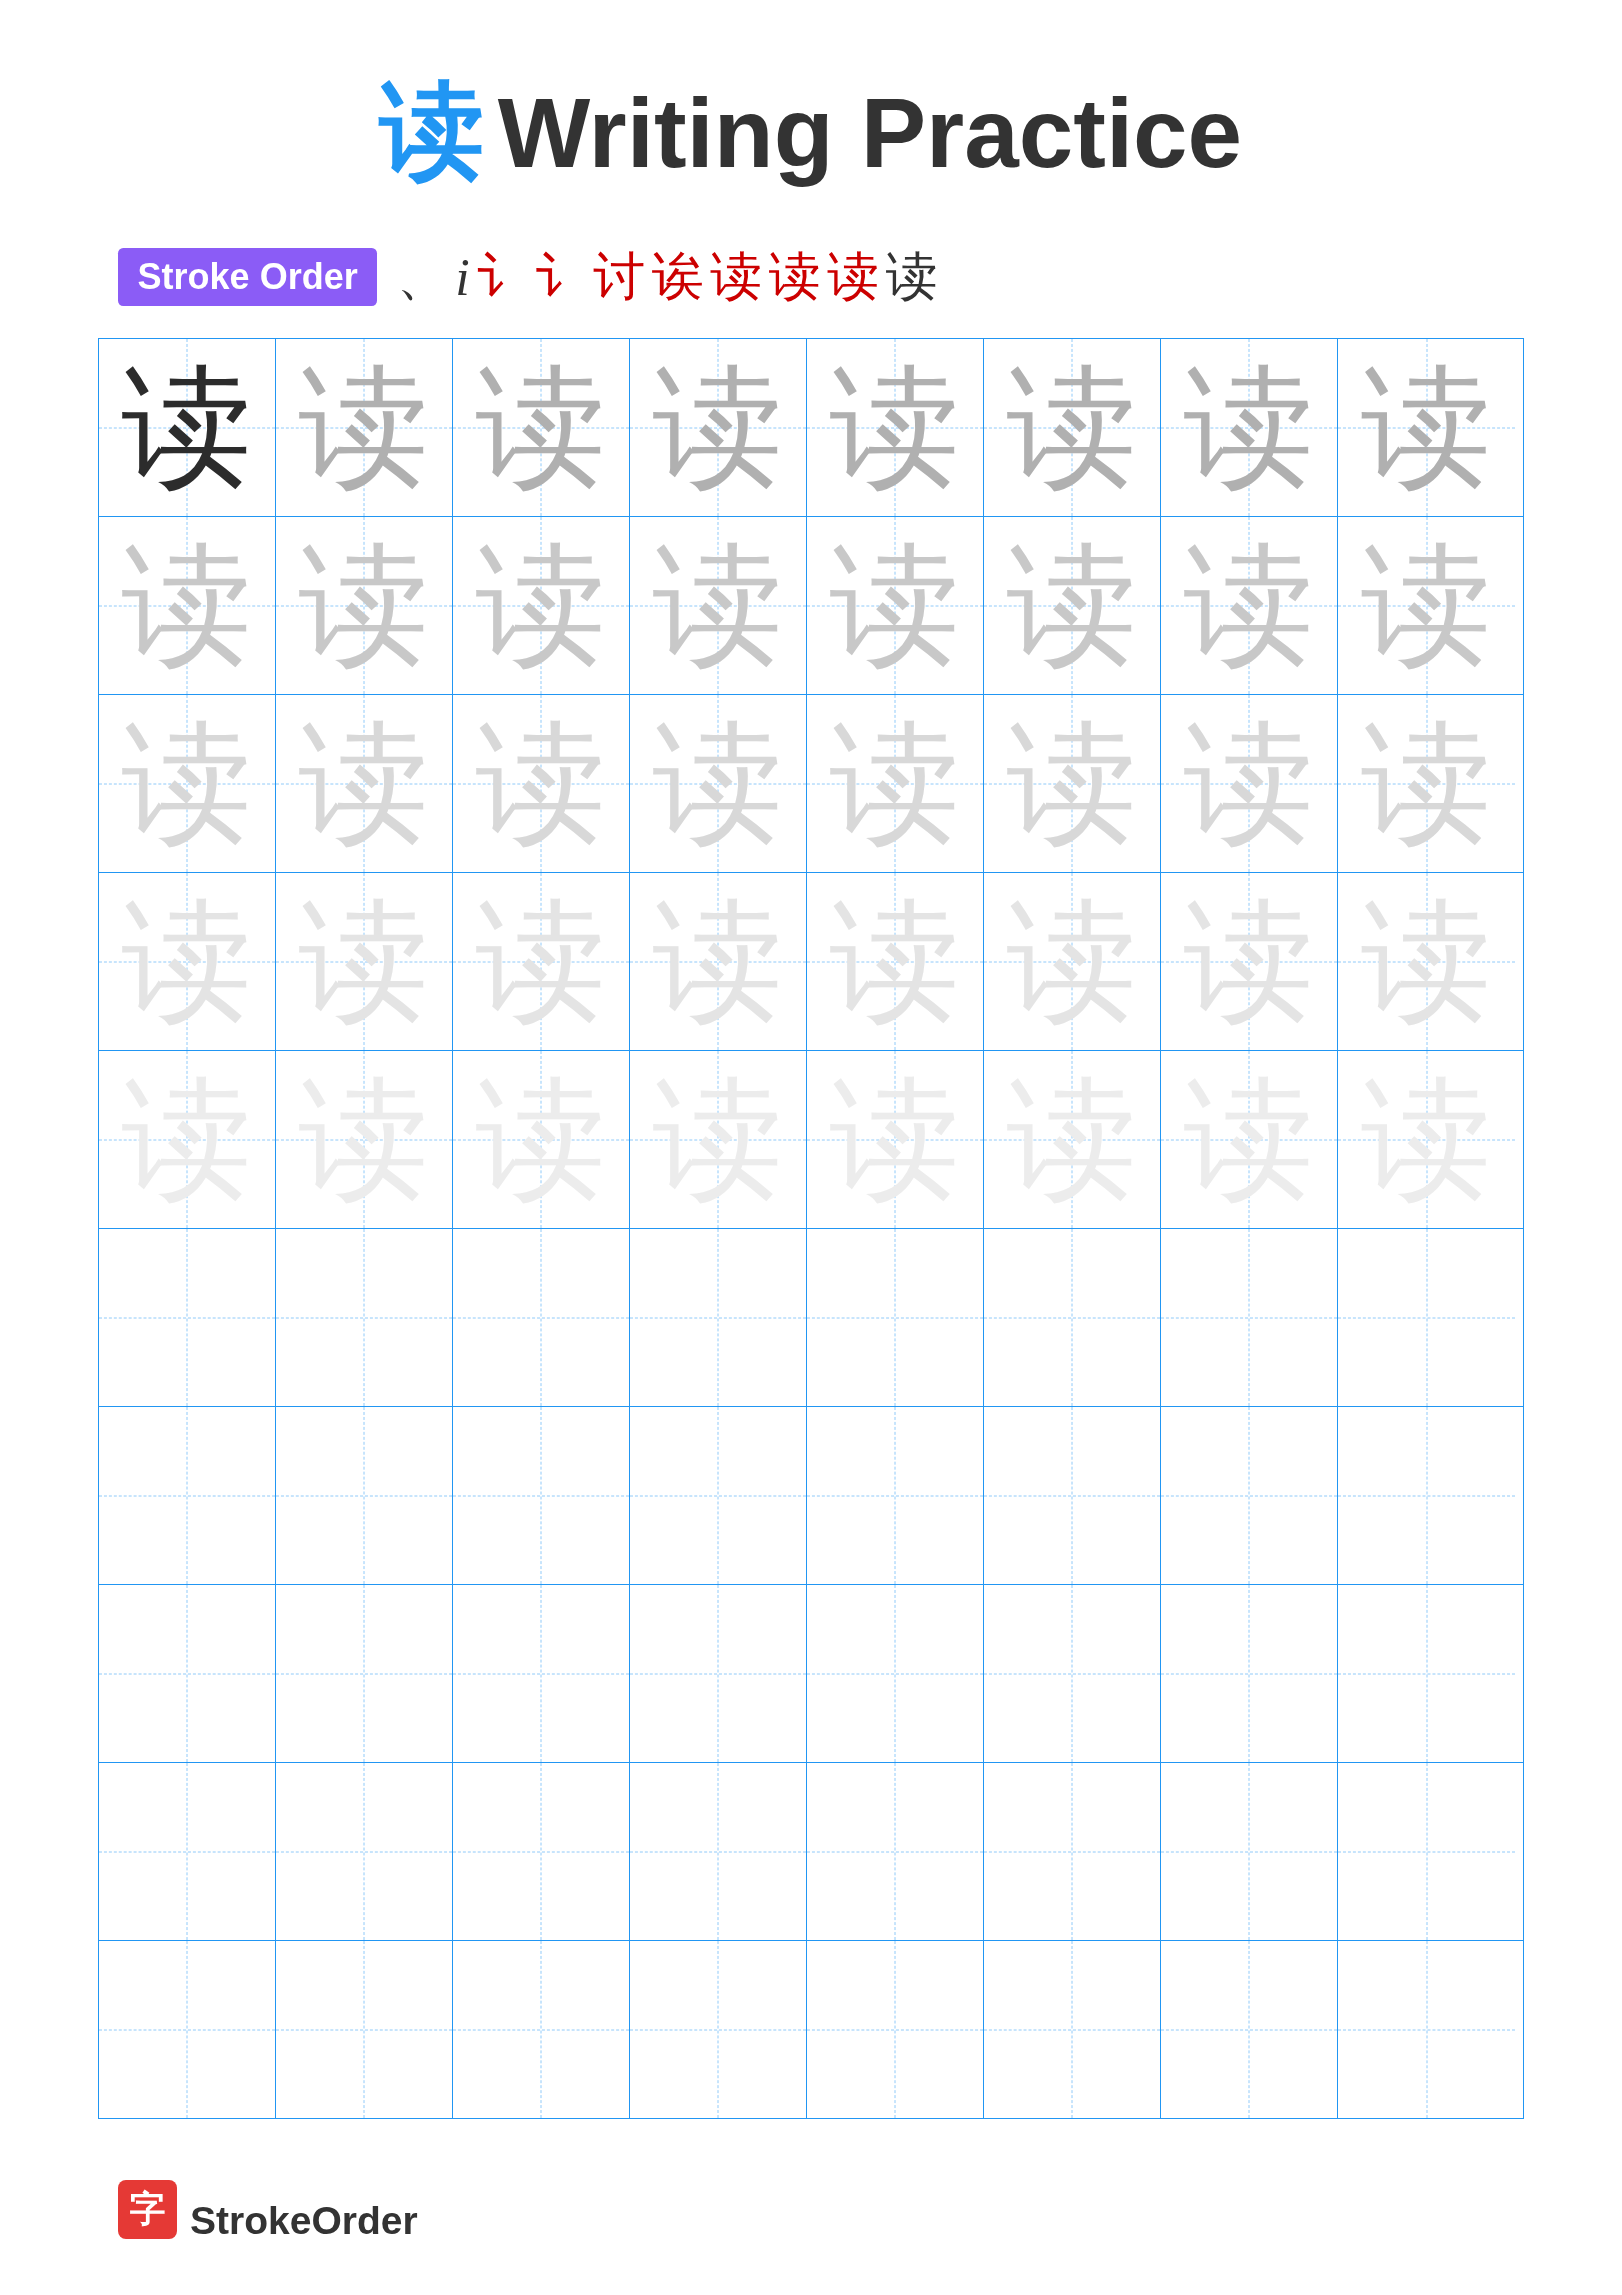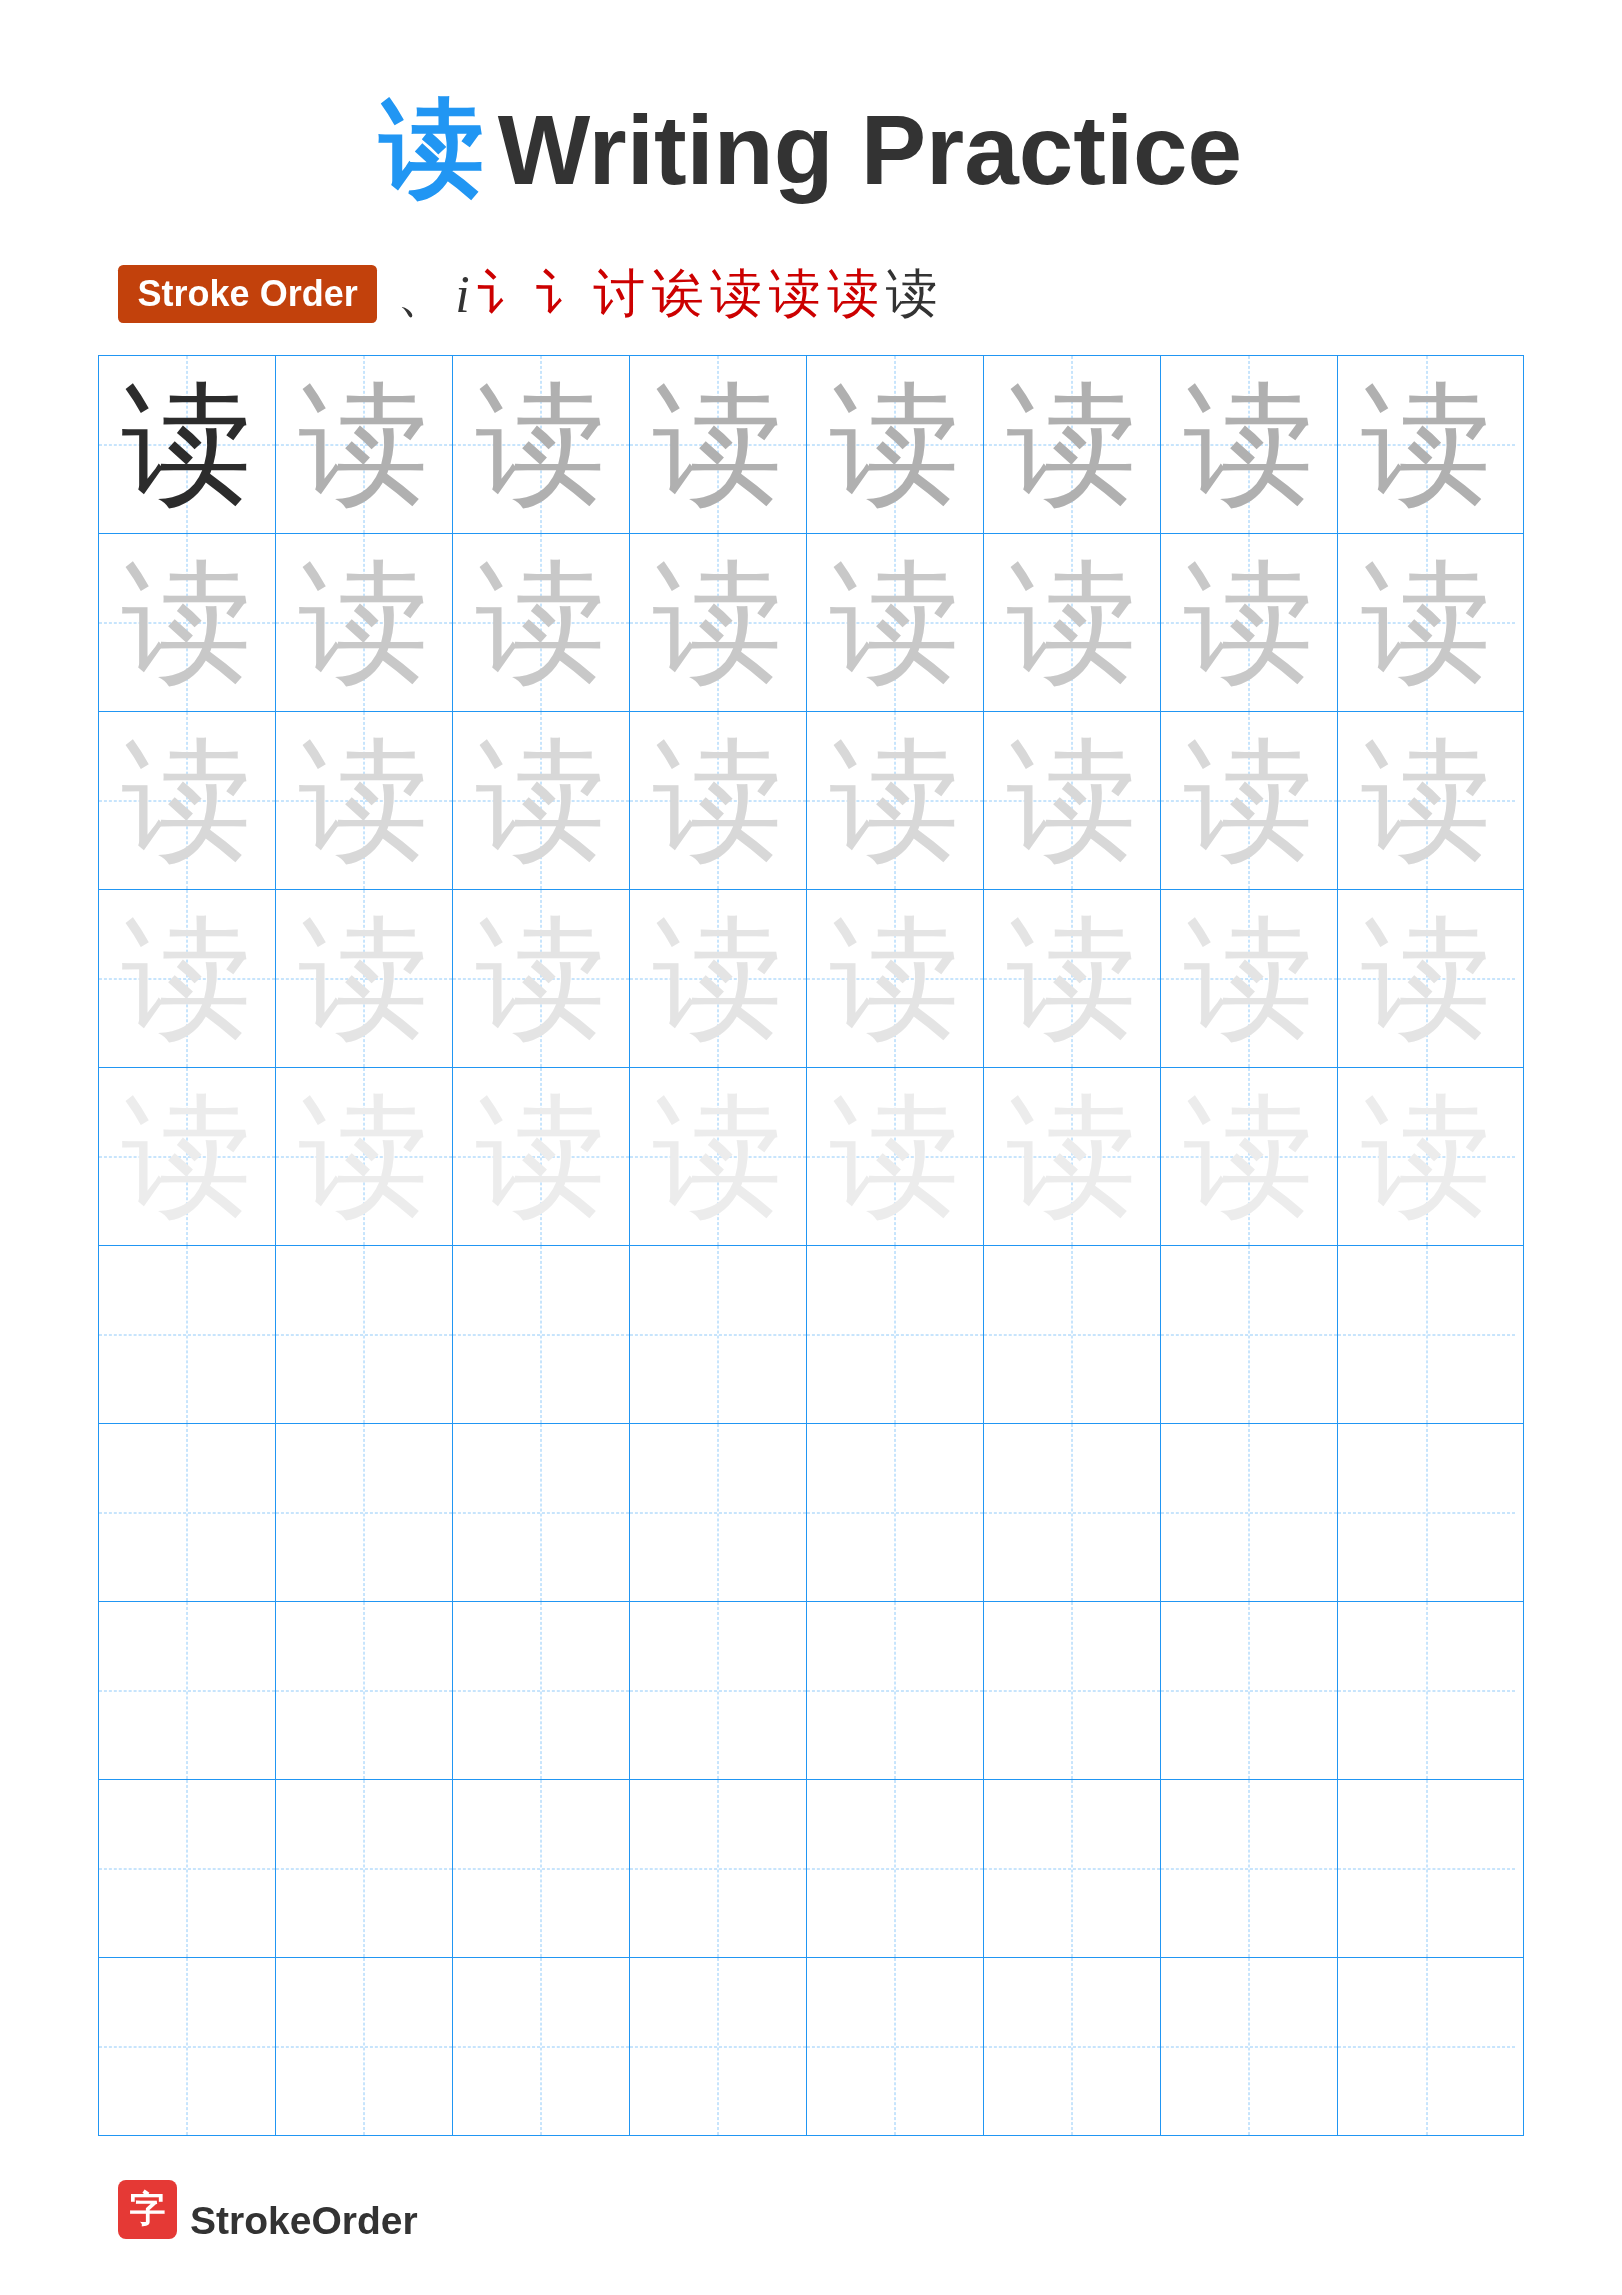--- a/index.html
+++ b/index.html
@@ -8,21 +8,21 @@
       width: 1622px;
       height: 2295px;
       background: #ffffff;
       font-family: Arial, sans-serif;
       position: relative;
       overflow: hidden;
     }
 
     .page-title {
       text-align: center;
-      padding-top: 79px;
+      padding-top: 62px;
       padding-bottom: 39px;
     }
 
     .page-title span.char {
       color: #2196F3;
       font-size: 105px;
       font-weight: bold;
     }
 
     .page-title span.text {
@@ -34,21 +34,21 @@
 
     .stroke-order-row {
       display: flex;
       align-items: center;
       padding-left: 118px;
       margin-bottom: 26px;
       gap: 19.6px;
     }
 
     .stroke-order-badge {
-      background: #c2410c;
+      background: #8b5cf6;
       color: white;
       font-size: 36px;
       padding: 7.9px 19.6px;
       border-radius: 5.2px;
       font-weight: bold;
       white-space: nowrap;
     }
 
     .stroke-sequence {
       display: flex;

